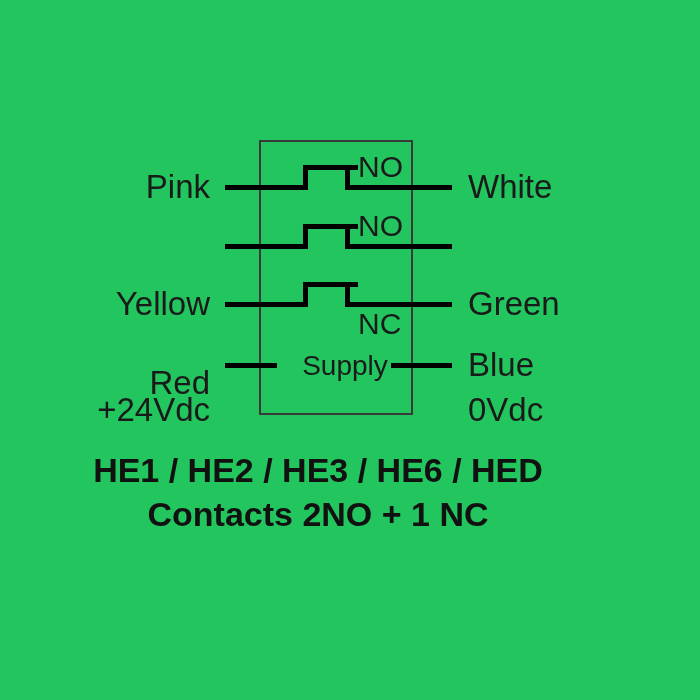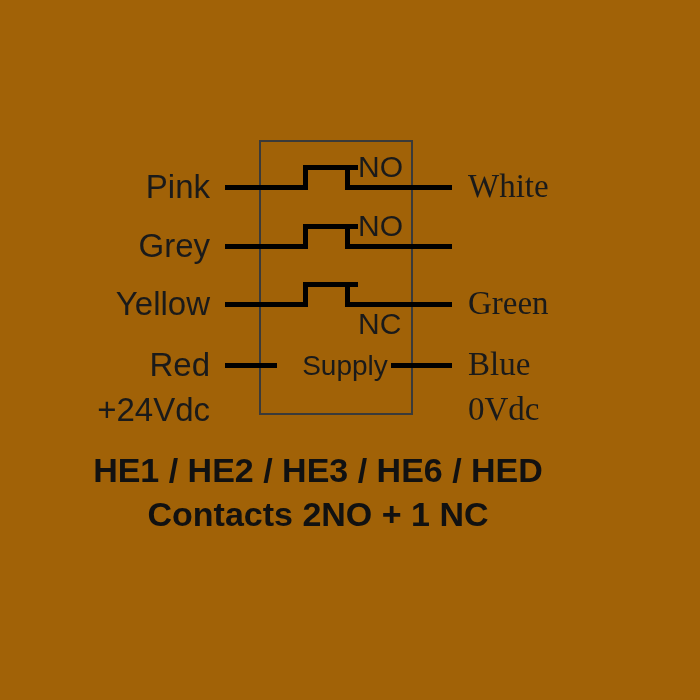--- a/index.html
+++ b/index.html
@@ -8,21 +8,21 @@
     padding: 0;
     background: #ffffff;
   }
   body {
     font-family: "Liberation Sans", sans-serif;
   }
   #canvas {
     position: relative;
     width: 700px;
     height: 700px;
-    background: #a16207;
+    background: #22c55e;
     overflow: hidden;
   }
 
   
   .enclosure {
     position: absolute;
     left: 259px;
     top: 140px;
     width: 154px;
     height: 275px;
@@ -51,21 +51,20 @@
     line-height: 1;
     white-space: nowrap;
   }
   .lbl-left {
     text-align: right;
     right: 490px;          
   }
   .lbl-right {
     text-align: right;
     left: 468px;
-    font-family: Liberation Serif, serif;
   }
 
   .contact-tag {
     position: absolute;
     color: #1a1a1a;
     font-size: 30px;
     line-height: 1;
     white-space: nowrap;
   }
 
@@ -105,21 +104,20 @@
 
   <div class="wire" style="left:303px; top:165px; width:55px;"></div>
 
   <div class="leg" style="left:303px; top:165px; height:25px;"></div>
   <div class="leg" style="left:345px; top:165px; height:25px;"></div>
 
   <div class="contact-tag" style="left:358px; top:152px;">NO</div>
 
   <div class="lbl lbl-right" style="top:170px;">White</div>
 
-  <div class="lbl lbl-left" style="top:229px;">Grey</div>
 
   <div class="wire" style="left:225px; top:244px; width:83px;"></div>
   <div class="wire" style="left:345px; top:244px; width:107px;"></div>
   <div class="wire" style="left:303px; top:224px; width:55px;"></div>
   <div class="leg" style="left:303px; top:224px; height:25px;"></div>
   <div class="leg" style="left:345px; top:224px; height:25px;"></div>
 
   <div class="contact-tag" style="left:358px; top:211px;">NO</div>
 
 
@@ -128,21 +126,21 @@
   <div class="wire" style="left:225px; top:302px; width:83px;"></div>
   <div class="wire" style="left:345px; top:302px; width:107px;"></div>
   <div class="wire" style="left:303px; top:282px; width:55px;"></div>
   <div class="leg" style="left:303px; top:282px; height:25px;"></div>
   <div class="leg" style="left:345px; top:282px; height:25px;"></div>
 
   <div class="contact-tag" style="left:358px; top:269px;margin-top:40px;">NC</div>
 
   <div class="lbl lbl-right" style="top:287px;">Green</div>
 
-  <div class="lbl lbl-left" style="top:348px;">Red</div>
+  <div class="lbl lbl-left" style="top:366px;">Red</div>
   <div class="lbl lbl-left" style="top:393px;">+24Vdc</div>
 
   <div class="wire" style="left:225px; top:363px; width:52px;"></div>
   <div class="wire" style="left:391px; top:363px; width:61px;"></div>
 
   <div class="supply-text" style="left:268px; top:352px; width:154px;">Supply</div>
 
   <div class="lbl lbl-right" style="top:348px;">Blue</div>
   <div class="lbl lbl-right" style="top:393px;">0Vdc</div>
 

